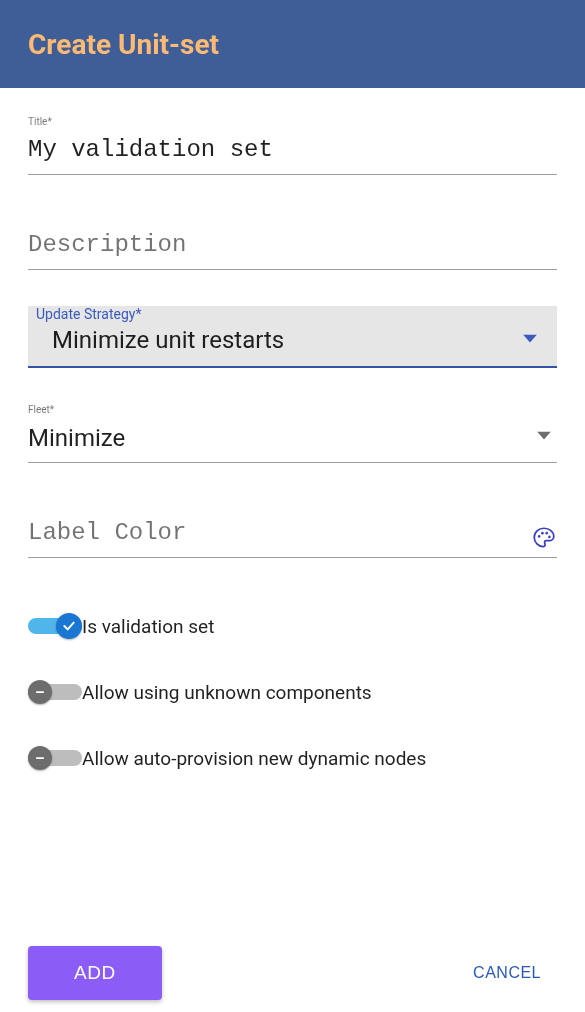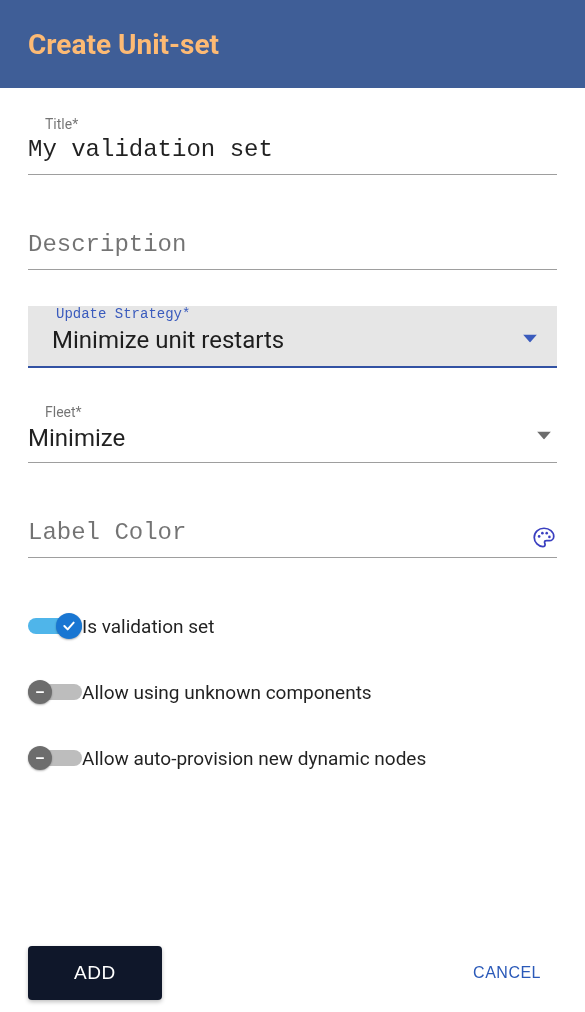--- a/index.html
+++ b/index.html
@@ -23,22 +23,22 @@
     position: relative;
     margin-bottom: 36px;
     border-bottom: 1px solid rgba(0,0,0,0.38);
     padding-top: 18px;
     padding-bottom: 8px;
   }
   .field.no-label { padding-top: 18px; }
   .field .label {
     position: absolute;
     top: 0;
-    left: 17px;
-    font-size: 14px;
+    left: 0;
+    font-size: 10px;
     color: rgba(0,0,0,0.55);
   }
   .field .value {
     font-size: 24px;
     color: rgba(0,0,0,0.87);
     line-height: 32px;
   }
   .field input {
     border: none;
     outline: none;
@@ -65,24 +65,23 @@
     background: #e6e6e6;
     border-bottom: 2px solid #3252a3;
     padding-left: 24px;
     padding-right: 24px;
     padding-top: 18px;
     padding-bottom: 10px;
     margin-left: 0;
     margin-right: 0;
   }
   .field.select-focused .label {
-    left: 28px;
+    left: 8px;
     color: #3a5bbd;
     font-size: 14px;
-    font-family: Liberation Mono, monospace;
   }
   .field.select-focused .chevron { right: 20px; top: 50%; }
   .toggle-row {
     display: flex;
     align-items: center;
     margin-bottom: 42px;
   }
   .toggle {
     position: relative;
     width: 54px;
@@ -125,21 +124,21 @@
     position: absolute;
     bottom: 0;
     left: 0;
     width: 585px;
     padding: 0 28px 12px 28px;
     display: flex;
     align-items: center;
     justify-content: space-between;
   }
   .btn-primary {
-    background: #0f172a;
+    background: #8b5cf6;
     color: #fff;
     font-size: 19px;
     font-weight: 500;
     letter-spacing: 0.5px;
     border: none;
     border-radius: 4px;
     padding: 16px 46px;
     cursor: pointer;
     box-shadow: 0 2px 4px rgba(0,0,0,0.25);
   }

